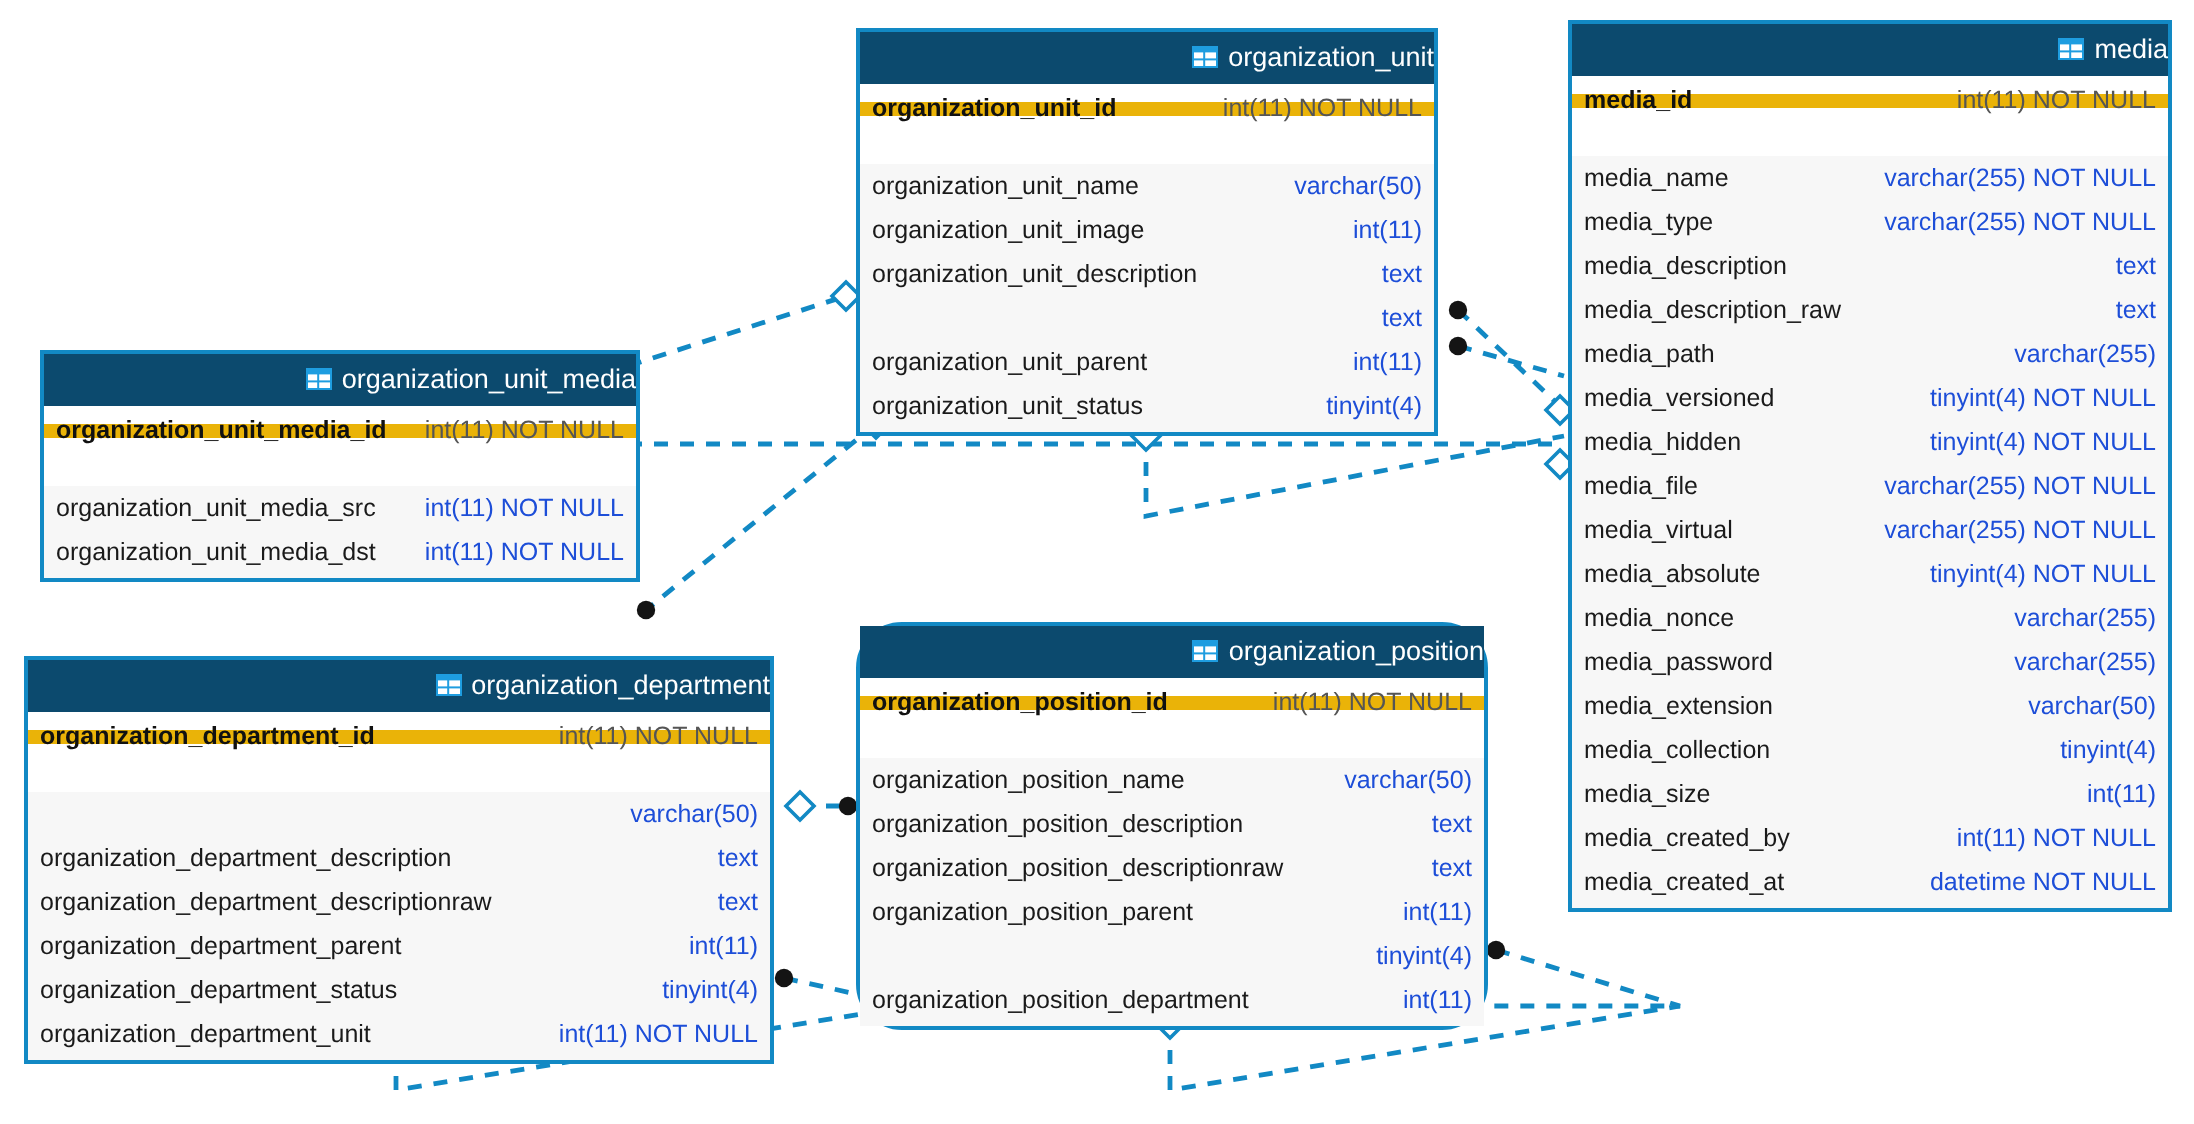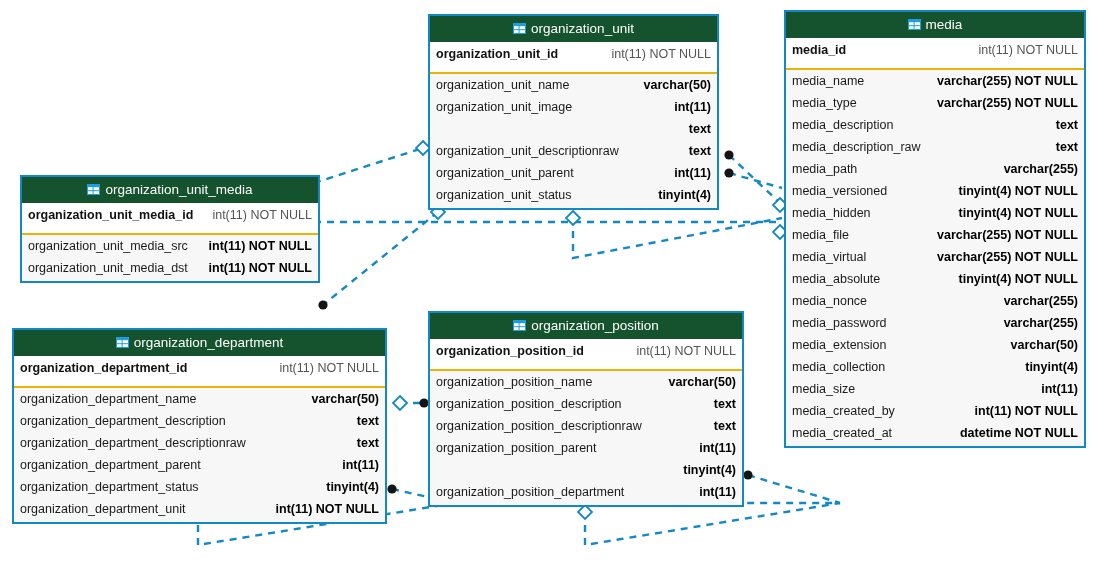--- a/index.html
+++ b/index.html
@@ -13,64 +13,64 @@
   #links{position:absolute;left:0;top:0;width:1097px;height:562px;pointer-events:none;}
 
   .table-box{
     position:absolute;
     border:2px solid #1289c4;
     background:#ffffff;
     box-sizing:border-box;
     z-index:5;
   }
   .tbl-header{
-    background:#14532d;
+    background:#0c4a6e;
     color:#ffffff;
     font-size:13.5px;
     height:26px;
     line-height:26px;
-    text-align:center;
+    text-align:right;
     white-space:nowrap;
     position:relative;
   }
   .tbl-icon{
     display:inline-block;
     width:13px;height:11px;
     vertical-align:-1px;
     margin-right:5px;
     position:relative;
   }
   .tbl-icon svg{display:block;}
   .pk-row{
     background:#ffffff;
-    border-bottom:2px solid #eab308;
-    height:32px;
+    border-bottom:7px solid #eab308;
+    height:16px;
     line-height:24px;
     display:flex;
     font-size:12.5px;
     font-weight:bold;
     color:#111111;
     padding:0 6px;
     box-sizing:border-box;
     white-space:nowrap;
   }
   .pk-row .c-type{font-weight:normal;color:#555555;}
-  .cols{background:#f7f7f7;}
+  .cols{background:#f7f7f7;margin-top:24px;}
   .col-row{
     height:22px;
     line-height:22px;
     display:flex;
     font-size:12.5px;
     color:#1a1a1a;
     padding:0 6px;
     box-sizing:border-box;
     white-space:nowrap;
   }
   .c-name{flex:0 0 auto;}
-  .c-type{margin-left:auto;padding-left:10px;color:#000000;font-weight:bold;}
+  .c-type{margin-left:auto;padding-left:10px;color:#1d4ed8;}
   .tail{height:2px;}
 </style>
 </head>
 <body>
 
 <div id="canvas">
 
   <svg id="links" viewBox="0 0 1097 562" width="1097" height="562">
     <defs></defs>
     <g fill="none" stroke="#1289c4" stroke-width="2.4" stroke-dasharray="7,6" stroke-linecap="butt">
@@ -137,24 +137,24 @@
     <div class="cols">
       <div class="col-row">
           <span class="c-name">organization_unit_name</span>
           <span class="c-type">varchar(50)</span>
         </div>
       <div class="col-row">
           <span class="c-name">organization_unit_image</span>
           <span class="c-type">int(11)</span>
         </div>
       <div class="col-row">
-          <span class="c-type">text</span>
-        </div>
-      <div class="col-row">
-          <span class="c-name">organization_unit_descriptionraw</span>
+          <span class="c-name">organization_unit_description</span>
+          <span class="c-type">text</span>
+        </div>
+      <div class="col-row">
           <span class="c-type">text</span>
         </div>
       <div class="col-row">
           <span class="c-name">organization_unit_parent</span>
           <span class="c-type">int(11)</span>
         </div>
       <div class="col-row">
           <span class="c-name">organization_unit_status</span>
           <span class="c-type">tinyint(4)</span>
         </div>
@@ -285,21 +285,20 @@
             <rect x="1" y="7.2" width="4.6" height="2.8" fill="#ffffff"></rect>
             <rect x="6.6" y="7.2" width="5.4" height="2.8" fill="#ffffff"></rect>
           </svg></span><span>organization_department</span>
     </div>
     <div class="pk-row">
       <span class="c-name">organization_department_id</span>
       <span class="c-type">int(11) NOT NULL</span>
     </div>
     <div class="cols">
       <div class="col-row">
-          <span class="c-name">organization_department_name</span>
           <span class="c-type">varchar(50)</span>
         </div>
       <div class="col-row">
           <span class="c-name">organization_department_description</span>
           <span class="c-type">text</span>
         </div>
       <div class="col-row">
           <span class="c-name">organization_department_descriptionraw</span>
           <span class="c-type">text</span>
         </div>
@@ -312,21 +311,21 @@
           <span class="c-type">tinyint(4)</span>
         </div>
       <div class="col-row">
           <span class="c-name">organization_department_unit</span>
           <span class="c-type">int(11) NOT NULL</span>
         </div>
       <div class="tail"></div>
     </div>
   </div>
 
-  <div class="table-box" style="left:428px;top:311px;width:316px;">
+  <div class="table-box" style="left:428px;top:311px;width:316px;border-radius:23px;">
     <div class="tbl-header">
       <span class="tbl-icon"><svg width="13" height="11" viewBox="0 0 13 11">
             <rect x="0" y="0" width="13" height="11" fill="#1e9de0"></rect>
             <rect x="1" y="3.2" width="4.6" height="3" fill="#ffffff"></rect>
             <rect x="6.6" y="3.2" width="5.4" height="3" fill="#ffffff"></rect>
             <rect x="1" y="7.2" width="4.6" height="2.8" fill="#ffffff"></rect>
             <rect x="6.6" y="7.2" width="5.4" height="2.8" fill="#ffffff"></rect>
           </svg></span><span>organization_position</span>
     </div>
     <div class="pk-row">

